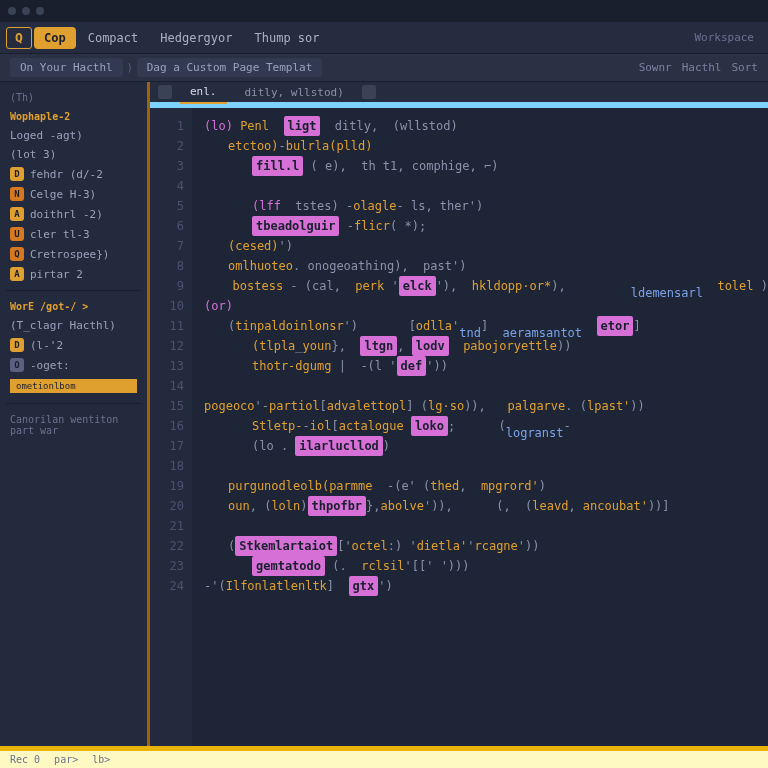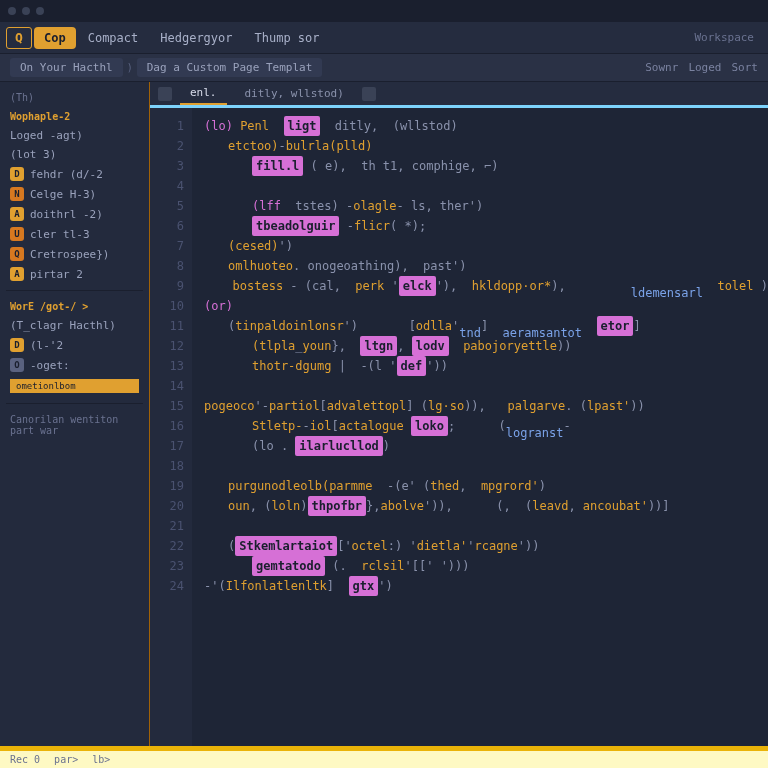--- a/index.html
+++ b/index.html
@@ -18,33 +18,33 @@
 .menu-right { font-size:11px; color:#6a7290; padding:0 8px; }
 
 .breadcrumb-row { height:28px; background:#2a3145; display:flex; align-items:center; padding:0 10px; gap:4px; border-bottom:1px solid #1a1f2e; }
 .bc-chip { padding:3px 10px; background:#323a52; border-radius:3px; font-size:11px; color:#9aa2bc; }
 .bc-sep { color:#5a6280; font-size:10px; }
 .bc-right { margin-left:auto; display:flex; gap:10px; }
 .bc-act { font-size:11px; color:#7a82a0; cursor:pointer; }
 
 .body { flex:1; display:flex; overflow:hidden; }
 
-.sidebar { width:150px; background:#232a3d; border-right:1px solid #a16207; display:flex; flex-direction:column; padding:6px 4px; overflow:hidden; }
+.sidebar { width:150px; background:#232a3d; border-right:3px solid #a16207; display:flex; flex-direction:column; padding:6px 4px; overflow:hidden; }
 .side-section { font-size:10px; color:#e0a030; padding:4px 6px; font-weight:600; }
 .side-item { display:flex; align-items:center; gap:6px; padding:3px 6px; font-size:11px; color:#9aa2bc; cursor:pointer; border-radius:3px; }
 .side-icon { width:14px; height:14px; border-radius:3px; display:flex; align-items:center; justify-content:center; font-size:9px; font-weight:bold; color:#1a1f2e; }
 .ic-y { background:#e0a030; }
 .ic-o { background:#d67820; }
 .ic-g { background:#5a6280; }
 .side-sep { height:1px; background:#1a1f2e; margin:6px 2px; }
 .side-sub { font-size:10px; color:#6a7290; padding:4px 6px; }
 .highlight-badge { background:#e0a030; color:#1a1f2e; padding:2px 6px; border-radius:0; font-size:9px; margin:4px 6px; display:inline-block; }
 
 .editor { flex:1; display:flex; flex-direction:column; background:#1e2536; overflow:hidden; }
-.editor-tabs { height:26px; background:#252c3f; display:flex; align-items:center; padding:0 8px; gap:8px; border-bottom:3px solid #7dd3fc; }
+.editor-tabs { height:26px; background:#252c3f; display:flex; align-items:center; padding:0 8px; gap:8px; border-bottom:6px solid #7dd3fc; }
 .ed-tab { font-size:11px; color:#8a92ac; padding:4px 10px; }
 .ed-tab.active { color:#d8dceb; border-bottom:2px solid #e0a030; }
 .ed-icon { width:14px; height:14px; background:#3a4256; border-radius:2px; }
 .code-area { flex:1; display:flex; overflow:hidden; font-family:Consolas,'Courier New',monospace; font-size:12px; line-height:20px; }
 .gutter { width:42px; background:#232a3d; color:#4a5270; text-align:right; padding:8px 8px 0 0; user-select:none; }
 .gutter div { height:20px; }
 .code { flex:1; padding:8px 0 0 12px; color:#a8b0c8; overflow:hidden; white-space:pre; }
 .code-line { height:20px; display:flex; align-items:center; }
 .tok-k { color:#d670d6; font-weight:400; } 
 .tok-kh { background:#d670d6; color:#1a1f2e; padding:0 4px; border-radius:2px; font-weight:600; }
@@ -77,21 +77,21 @@
     <div class="menu-spacer"></div>
     <div class="menu-right">Workspace</div>
   </div>
 
   <div class="breadcrumb-row">
     <div class="bc-chip">On Your Hacthl</div>
     <span class="bc-sep">)</span>
     <div class="bc-chip">Dag a Custom Page Templat</div>
     <div class="bc-right">
       <span class="bc-act">Sownr</span>
-      <span class="bc-act">Loged</span>
+      <span class="bc-act">Hacthl</span>
       <span class="bc-act">Sort</span>
     </div>
   </div>
 
   <div class="body">
 
     <div class="sidebar">
       <div class="side-sub">(Th)</div>
       <div class="side-section">Wophaple-2</div>
       <div class="side-item">

